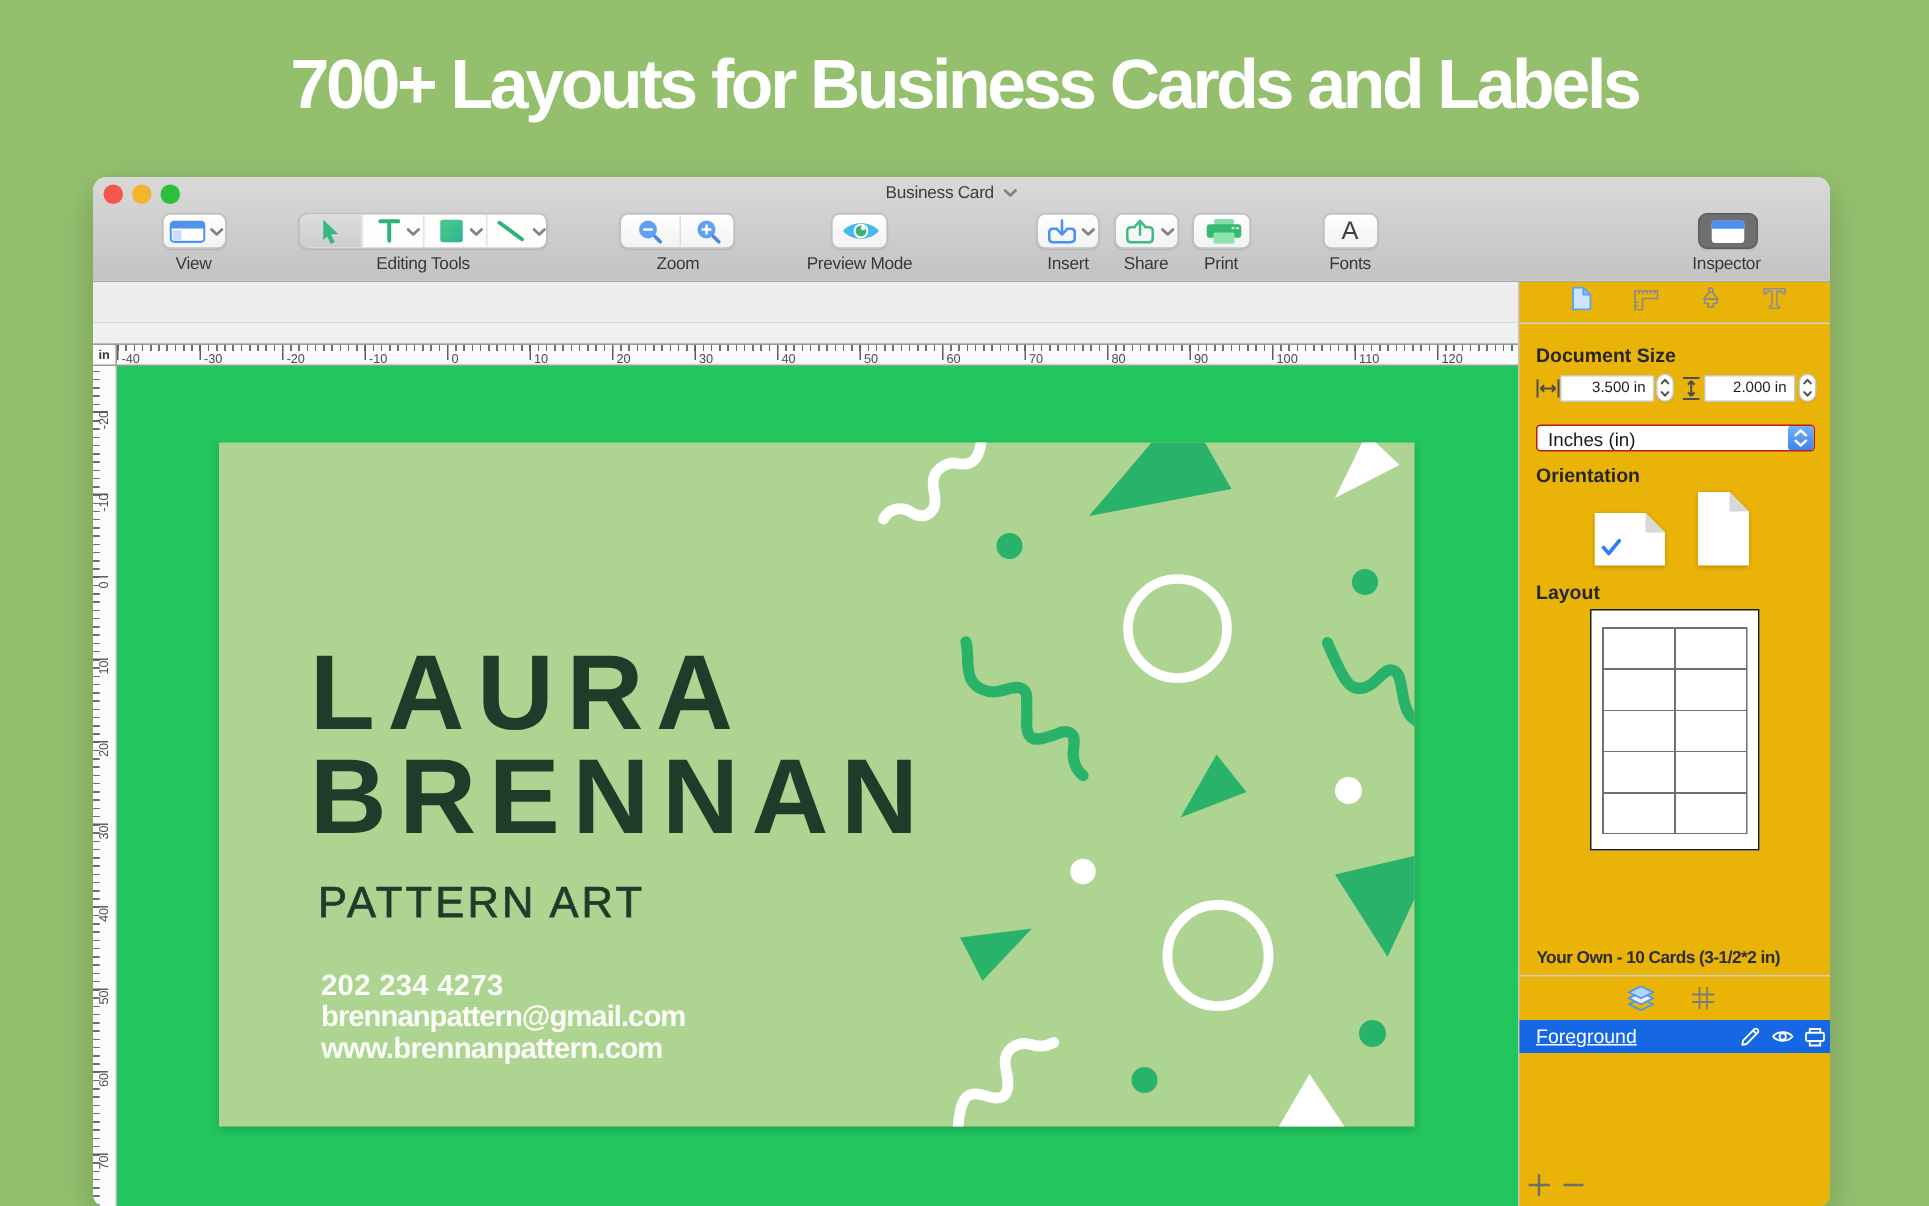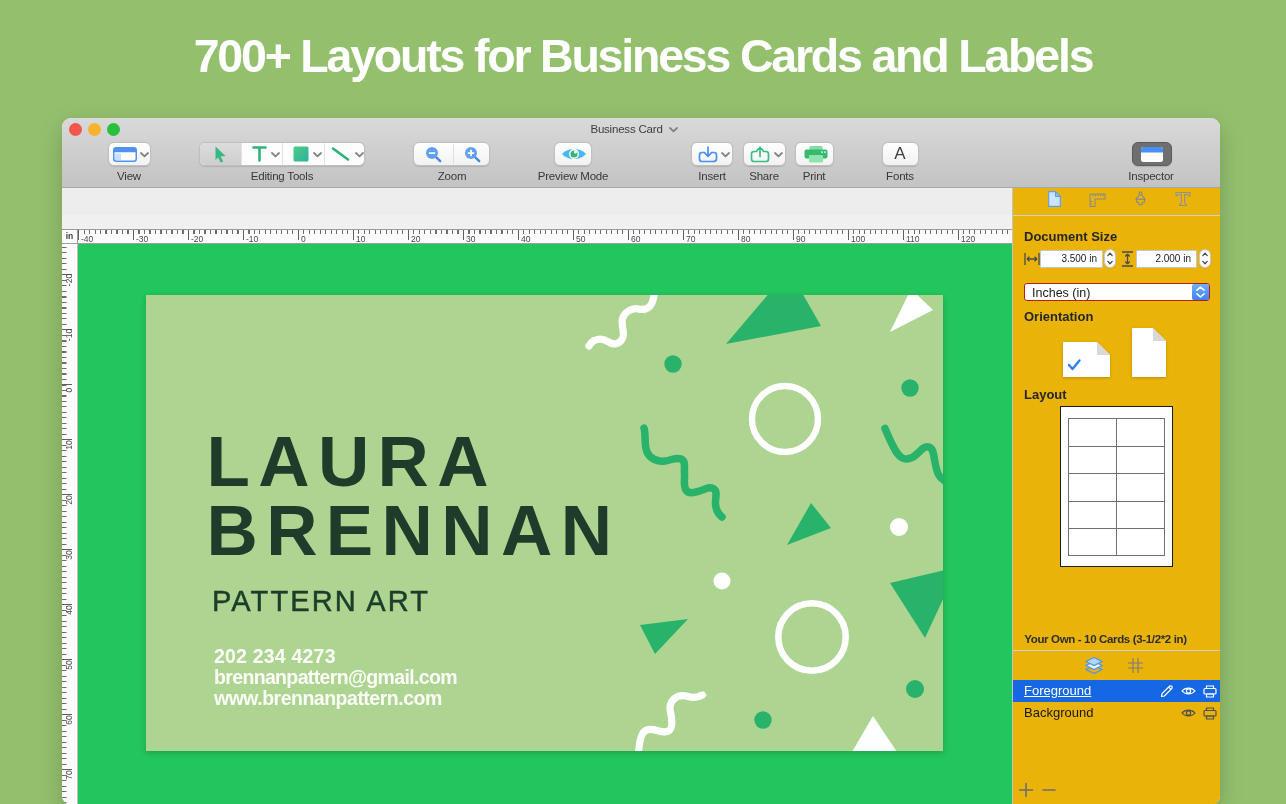--- a/index.html
+++ b/index.html
@@ -381,29 +381,17 @@
   <svg width="15" height="10" style="position:absolute;left:168px;top:6px;" stroke="#fff" stroke-width="1.2" fill="none">
           <path d="M1,5 C4,1.2 11,1.2 14,5 C11,8.8 4,8.8 1,5 Z"></path>
           <circle cx="7.5" cy="5" r="2.1"></circle>
         </svg>
   <svg width="14" height="13" style="position:absolute;left:190px;top:4.5px;" stroke="#fff" stroke-width="1.2" fill="none">
           <path d="M3.5,3.5 V1 H10.5 V3.5"></path>
           <rect x="1" y="3.5" width="12" height="5.5" rx="1"></rect>
           <path d="M3.5,9 H10.5 V12 H3.5 Z"></path>
         </svg>
 </div>
-      <div class="lrow" style="top:514px;color:#161616;">
-  <span style="position:absolute;left:11px;">Background</span>
-  <svg width="15" height="10" style="position:absolute;left:168px;top:6px;" stroke="#505050" stroke-width="1.2" fill="none">
-          <path d="M1,5 C4,1.2 11,1.2 14,5 C11,8.8 4,8.8 1,5 Z"></path>
-          <circle cx="7.5" cy="5" r="2.1"></circle>
-        </svg>
-  <svg width="14" height="13" style="position:absolute;left:190px;top:4.5px;" stroke="#505050" stroke-width="1.2" fill="none">
-          <path d="M3.5,3.5 V1 H10.5 V3.5"></path>
-          <rect x="1" y="3.5" width="12" height="5.5" rx="1"></rect>
-          <path d="M3.5,9 H10.5 V12 H3.5 Z"></path>
-        </svg>
-</div>
       <svg width="40" height="16" style="position:absolute;left:6px;top:594px;" stroke="#6e6e6e" stroke-width="1.6" fill="none" stroke-linecap="round">
         <path d="M7,1.5 V14.5 M0.5,8 H13.5 M24,8 H36"></path>
       </svg>
     </div>
   </div>
 
 </body></html>

